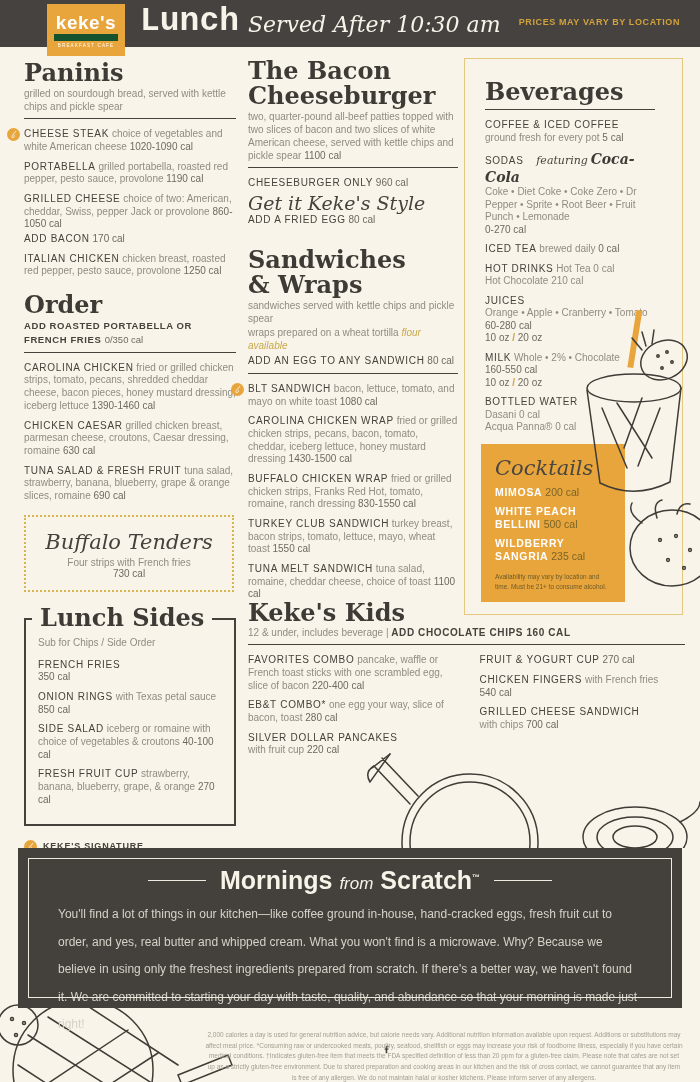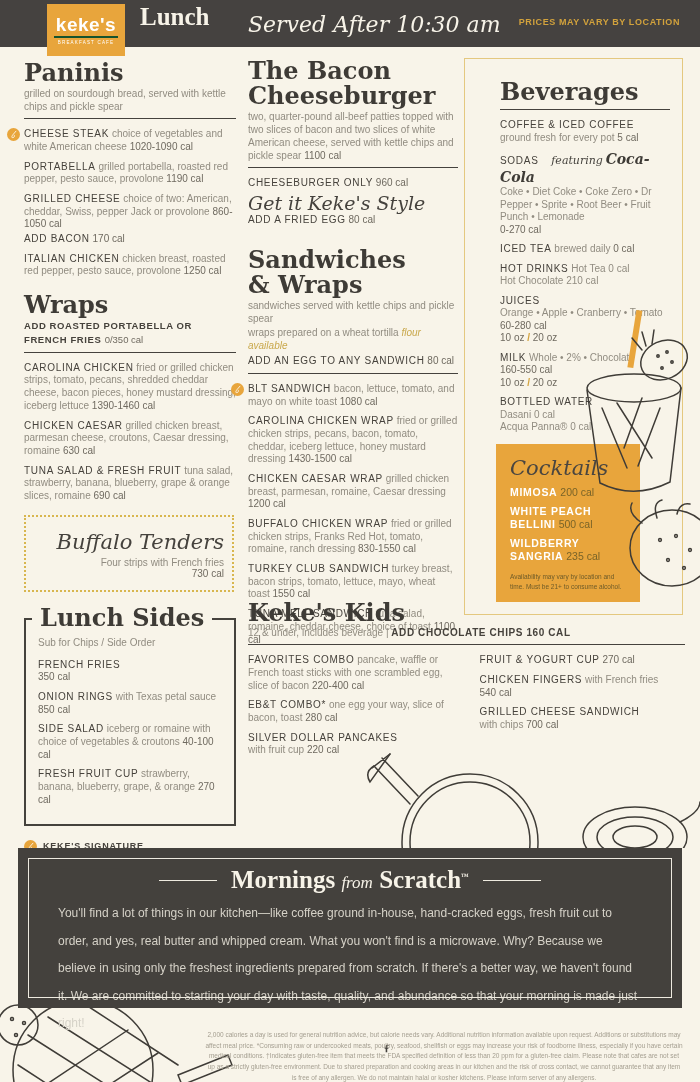--- a/index.html
+++ b/index.html
@@ -2,24 +2,24 @@
 <html><head>
 <meta charset="utf-8">
 <style>
   html,body{margin:0;padding:0;background:#d8d4c9;}
   .page{position:relative;width:700px;height:1082px;background:#F8F4E9;overflow:hidden;
         font-family:"Liberation Sans",sans-serif;color:#46423C;}
   
   .hdr{position:absolute;left:0;top:0;width:700px;height:47px;background:#454240;z-index:4;}
   .logo{position:absolute;left:47px;top:4px;width:78px;height:52px;background:#E8A53C;z-index:5;
         display:flex;flex-direction:column;align-items:center;justify-content:center;}
-  .logo .lt{font-weight:bold;font-size:19px;color:#fff;letter-spacing:.5px;line-height:1;border-bottom:2px solid #14532d;padding:0 2px 2px;}
+  .logo .lt{font-weight:bold;font-size:19px;color:#fff;letter-spacing:.5px;line-height:1;border-bottom:7px solid #14532d;padding:0 2px 2px;}
   .logo .ls{font-size:4.5px;color:#fff;letter-spacing:1.2px;margin-top:2px;}
-  .hdr-title{position:absolute;left:140px;top:3px;font-family:Liberation Serif, serif;font-weight:bold;
-             font-size:25px;color:#F7F3E8;z-index:5;}
+  .hdr-title{position:absolute;left:140px;top:3px;font-family:Liberation Mono, monospace;font-weight:bold;
+             font-size:33px;color:#F7F3E8;z-index:5;}
   .hdr-script{position:absolute;left:248px;top:12px;font-family:"DejaVu Serif",serif;font-style:italic;
               font-size:22px;color:#F7F3E8;z-index:5;white-space:nowrap;}
   .hdr-note{position:absolute;right:20px;top:17px;font-size:9px;font-weight:bold;letter-spacing:.6px;
             color:#D2A23C;z-index:5;}
   
   .stitle{font-family:"DejaVu Serif",serif;font-weight:bold;font-size:24px;color:#3E3B36;margin:0 0 2px;line-height:1.05;}
   .ssub{font-size:10px;color:#918C81;margin:0 0 4px;line-height:1.3;}
   .ssub-bold{font-size:9.5px;font-weight:bold;color:#46423C;letter-spacing:.6px;line-height:1.45;}
   hr.div{border:0;border-top:1.6px solid #45423D;margin:5px 0 9px;}
   .item{position:relative;margin:0 0 7px;line-height:1.27;font-size:10px;}
@@ -27,22 +27,22 @@
   .idesc{color:#918C81;}
   .ical{color:#6F6A60;}
   .gold-it{font-style:italic;color:#C9A84C;}
   .script{font-family:"DejaVu Serif",serif;font-style:italic;margin-left:10px;}
   .sig{position:absolute;left:-17px;top:0;width:13px;height:13px;border-radius:50%;background:#E8A53C;
        display:inline-flex;align-items:center;justify-content:center;}
   
   .col-left{position:absolute;left:24px;top:60px;width:212px;z-index:2;}
   .col-mid{position:absolute;left:248px;top:58px;width:210px;z-index:2;}
   .bevbox{position:absolute;left:464px;top:58px;width:219px;min-height:474px;border:1.5px solid #E4C87F;
-          box-sizing:border-box;padding:16px 16px 12px 35px;z-index:2;background:transparent;}
-  .dotbox{border:2px dotted #D8B64F;text-align:right;padding:13px 8px 11px;margin:12px 2px 18px 0;}
+          box-sizing:border-box;padding:16px 16px 12px 20px;z-index:2;background:transparent;}
+  .dotbox{border:2px dotted #D8B64F;text-align:center;padding:13px 8px 11px;margin:12px 2px 18px 0;}
   .dotbox .bt{font-family:"DejaVu Serif",serif;font-style:italic;font-size:21px;color:#45423D;margin-bottom:3px;}
   .sidesbox{border:2px solid #45423D;padding:16px 12px 10px;position:relative;margin-top:26px;}
   .legend{position:absolute;top:-17px;left:6px;background:#F8F4E9;padding:0 8px;
           font-family:"DejaVu Serif",serif;font-weight:bold;font-size:24px;color:#3E3B36;}
   .signote{display:flex;align-items:center;gap:6px;margin-top:14px;font-size:9px;font-weight:bold;letter-spacing:.8px;color:#46423C;}
   .signote .sigdot{position:static;flex:0 0 13px;}
   
   .bitem{margin:0 0 7px;line-height:1.25;font-size:10px;}
   .coca{font-family:"DejaVu Serif",serif;font-style:italic;font-weight:bold;font-size:14px;color:#3E3B36;}
   .slash{color:#D2A23C;font-weight:bold;}
@@ -56,21 +56,21 @@
   .kids{position:absolute;left:248px;top:600px;width:437px;z-index:2;}
   .kids-grid{display:grid;grid-template-columns:1fr 1fr;column-gap:26px;margin-top:8px;}
   .kids-sub{font-size:10px;color:#918C81;}
   .kids-sub b{color:#46423C;letter-spacing:.6px;}
   .kids hr.div{margin-top:6px;}
   
   .morn{position:absolute;left:18px;top:848px;width:664px;height:160px;background:#44413D;z-index:5;box-sizing:border-box;}
   .morn .inner{position:absolute;left:10px;top:10px;right:10px;bottom:10px;border:1px solid #EFEBE0;pointer-events:none;}
   .morn-titlerow{display:flex;align-items:center;justify-content:center;gap:14px;margin-top:18px;}
   .morn-line{height:1px;background:#EFEBE0;width:58px;}
-  .morn-title{font-family:Liberation Serif, serif;font-weight:bold;font-size:25px;color:#F7F3E8;white-space:nowrap;}
+  .morn-title{font-family:Liberation Sans, sans-serif;font-weight:bold;font-size:25px;color:#F7F3E8;white-space:nowrap;}
   .morn-title .from{font-style:italic;font-weight:normal;font-size:17px;}
   .morn-title sup{font-size:8px;}
   .morn-body{padding:6px 40px 0;font-size:12px;line-height:2.3;text-align:left;color:#D6D2C8;}
   .morn-site{display:flex;align-items:center;justify-content:center;gap:7px;margin-top:4px;
              font-size:11px;font-weight:bold;letter-spacing:1.2px;color:#F7F3E8;margin-left:8px;}
   .soc{width:13px;height:13px;}
   
   .fineprint{position:absolute;left:205px;top:1030px;width:478px;z-index:6;font-size:6.5px;color:#A49E90;
              text-align:center;line-height:1.65;}
   
@@ -126,21 +126,21 @@
         <span class="ical">170 cal</span>
       </p>
       <p class="item">
         <span class="iname">ITALIAN CHICKEN</span>
         <span class="idesc">chicken breast, roasted red pepper, pesto sauce, provolone</span>
         <span class="ical">1250 cal</span>
       </p>
     </div>
 
     <div style="margin-top:14px">
-      <div class="stitle">Wraps</div>
+      <div class="stitle">Order</div>
       <div class="ssub-bold">
         <span>ADD ROASTED PORTABELLA OR FRENCH FRIES</span>
         <span class="ical" style="font-weight:normal;letter-spacing:0">0/350 cal</span>
       </div>
       <hr class="div">
       <p class="item">
         <span class="iname">CAROLINA CHICKEN</span>
         <span class="idesc">fried or grilled chicken strips, tomato, pecans, shredded cheddar cheese, bacon pieces, honey mustard dressing, iceberg lettuce</span>
         <span class="ical">1390-1460 cal</span>
       </p>
@@ -241,25 +241,20 @@
             </svg>
           </span>
         <span class="iname">BLT SANDWICH</span>
         <span class="idesc">bacon, lettuce, tomato, and mayo on white toast</span>
         <span class="ical">1080 cal</span>
       </p>
       <p class="item">
         <span class="iname">CAROLINA CHICKEN WRAP</span>
         <span class="idesc">fried or grilled chicken strips, pecans, bacon, tomato, cheddar, iceberg lettuce, honey mustard dressing</span>
         <span class="ical">1430-1500 cal</span>
-      </p>
-      <p class="item">
-        <span class="iname">CHICKEN CAESAR WRAP</span>
-        <span class="idesc">grilled chicken breast, parmesan, romaine, Caesar dressing</span>
-        <span class="ical">1200 cal</span>
       </p>
       <p class="item">
         <span class="iname">BUFFALO CHICKEN WRAP</span>
         <span class="idesc">fried or grilled chicken strips, Franks Red Hot, tomato, romaine, ranch dressing</span>
         <span class="ical">830-1550 cal</span>
       </p>
       <p class="item">
         <span class="iname">TURKEY CLUB SANDWICH</span>
         <span class="idesc">turkey breast, bacon strips, tomato, lettuce, mayo, wheat toast</span>
         <span class="ical">1550 cal</span>

